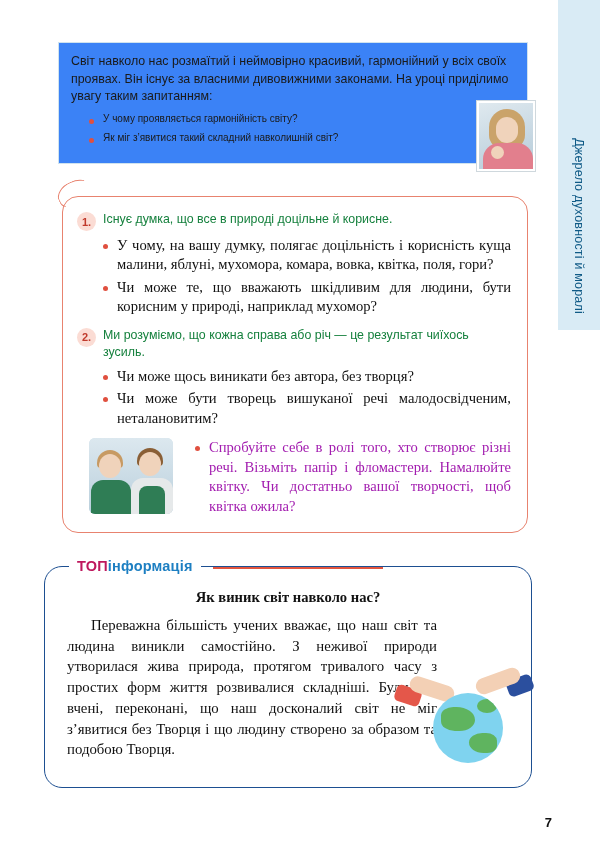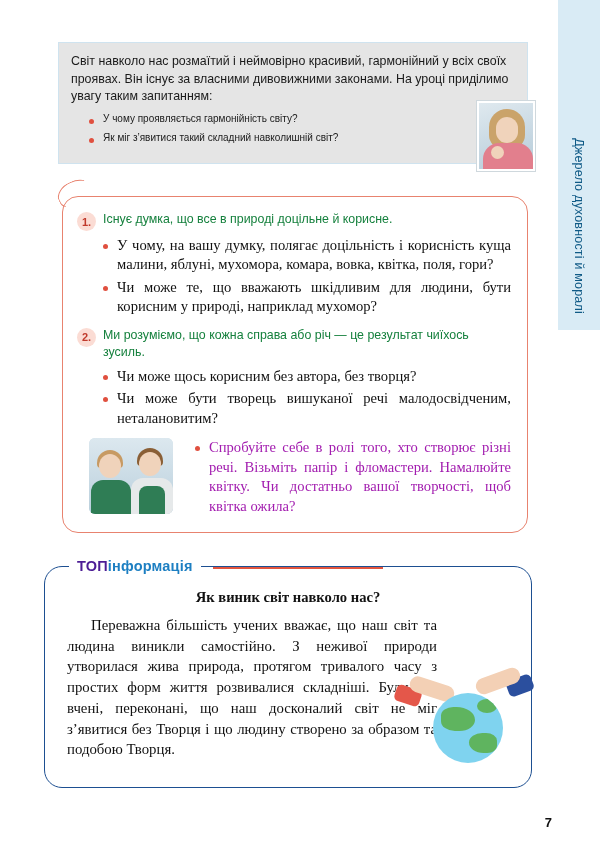--- a/index.html
+++ b/index.html
@@ -39,21 +39,21 @@
     letter-spacing: .2px;
     white-space: nowrap;
   }
 
   
   .intro {
     position: absolute;
     left: 58px; top: 42px;
     width: 470px;
     border: 1px solid #cfe3ef;
-    background: #e5e5e5;
+    background: #3b82f6;
     padding: 10px 12px 12px 12px;
     font-family: "Liberation Sans", sans-serif;
     font-size: 12.4px;
     line-height: 1.42;
     color: #1a1a1a;
   }
   .intro p { margin: 0; }
   .intro ul {
     margin: 6px 0 0 0;
     padding-left: 18px;
@@ -255,21 +255,21 @@
     position: absolute;
     left: 24px; top: -9px;
     background: #fff;
     padding: 0 8px;
     font-family: "Liberation Sans", sans-serif;
     font-weight: bold;
     font-size: 14.5px;
     color: #1d7fc2;
     letter-spacing: .2px;
   }
-  .topbox-title .top { color: #4c1d95; }
+  .topbox-title .top { color: #be185d; }
   .topbox-rule {
     position: absolute;
     left: 168px; top: 0;
     width: 170px; height: 2px;
     background: #e2553f;
   }
   .topbox-heading {
     position: absolute;
     left: 0; right: 0; top: 22px;
     text-align: center;
@@ -375,21 +375,21 @@
     <ul class="qlist">
       <li>У чому, на вашу думку, полягає доцільність і корисність куща малини, яблуні, мухомора, комара, вовка, квітка, поля, гори?</li>
       <li>Чи може те, що вважають шкідливим для людини, бути корисним у природі, наприклад мухомор?</li>
     </ul>
 
     <div class="qitem">
       <div class="qnum">2.</div>
       <div class="qlead">Ми розуміємо, що кожна справа або річ — це результат чиїхось зусиль.</div>
     </div>
     <ul class="qlist">
-      <li>Чи може щось корисним без автора, без творця?</li>
+      <li>Чи може щось виникати без автора, без творця?</li>
       <li>Чи може бути творець вишуканої речі малодосвідченим, неталановитим?</li>
     </ul>
 
     <ul class="sublist">
       <li>Спробуйте себе в ролі того, хто створює різні речі. Візьміть папір і фломастери. Намалюйте квітку. Чи достатньо вашої творчості, щоб квітка ожила?</li>
     </ul>
 
     <div class="kids-photo">
       <div class="kbg"></div>
       <div class="k1hair"></div>

